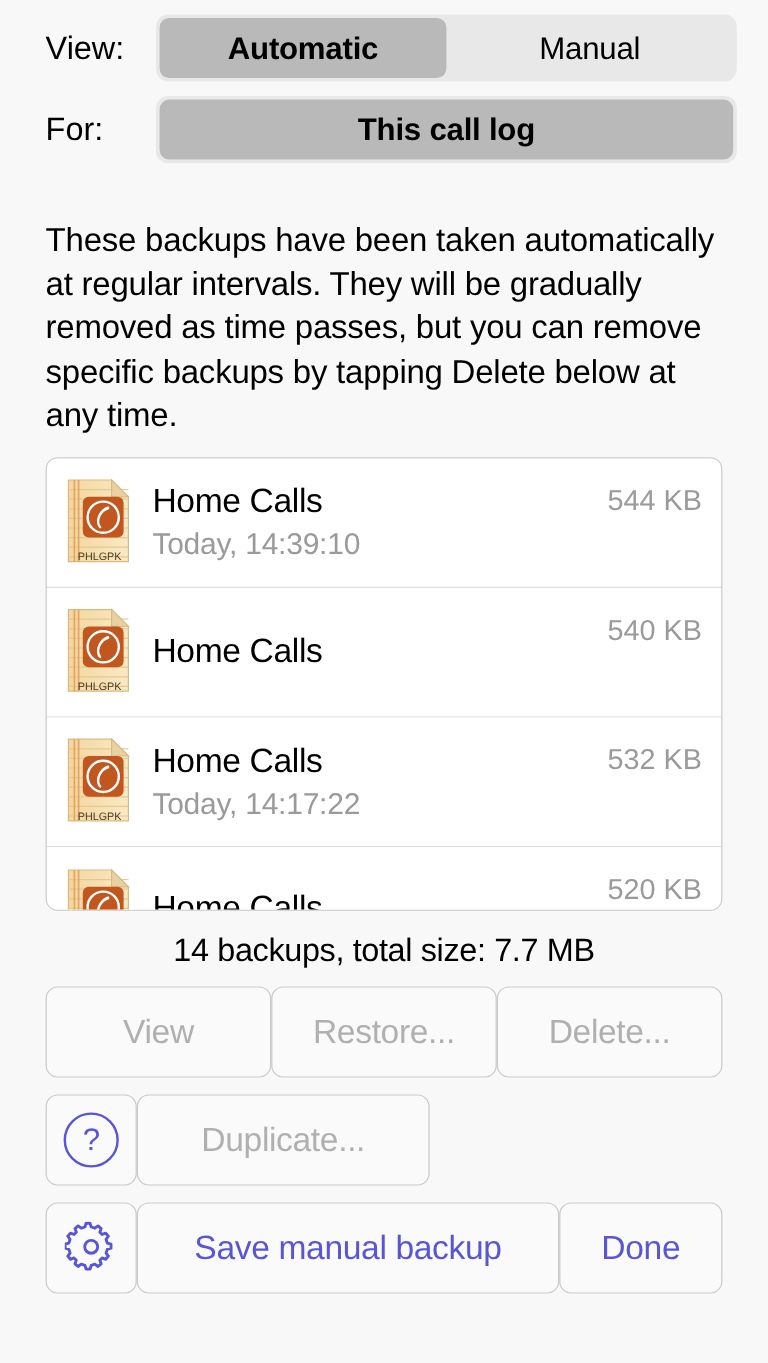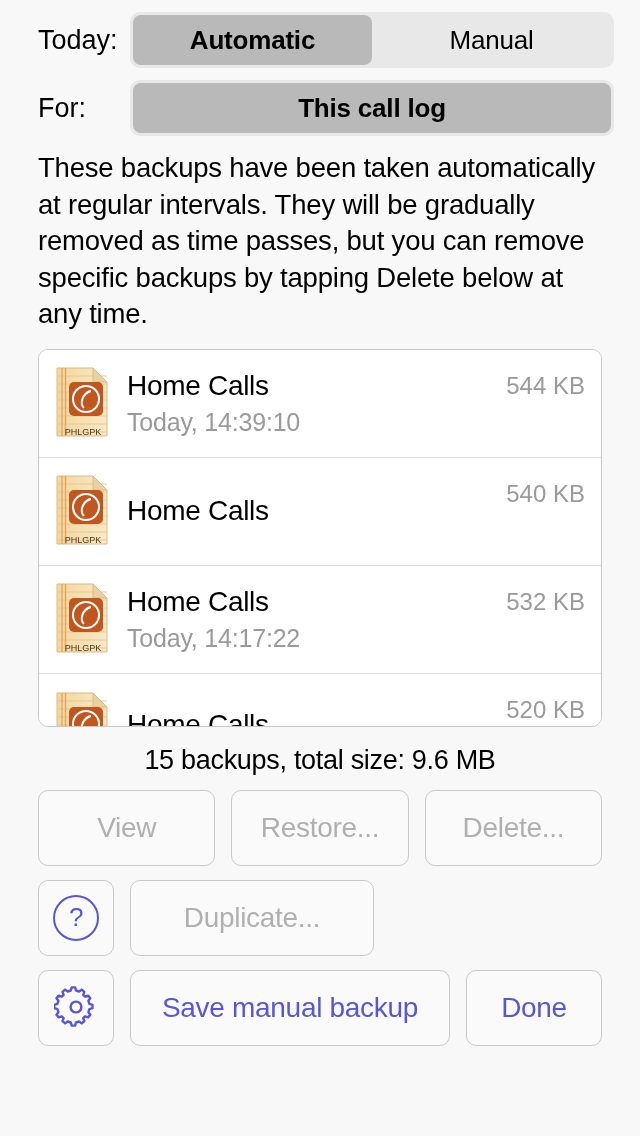--- a/index.html
+++ b/index.html
@@ -130,20 +130,21 @@
     font-weight: bold;
   }
 
   
   .description {
     padding: 14px 30px 0 38px;
     font-size: 27.5px;
     line-height: 1.33;
     color: #000;
     letter-spacing: -0.2px;
+    margin-top: 32px;
   }
 
   
   .list-wrap {
     margin: 16px 38px 0 38px;
     border: 1px solid #c9c9c9;
     border-radius: 10px;
     background: #fff;
     overflow: hidden;
     height: 378px;
@@ -210,21 +211,20 @@
     font-size: 27px;
     color: #000;
     padding: 18px 0 0 0;
     letter-spacing: -0.3px;
     flex: 0 0 auto;
   }
 
   
   .btn-row {
     display: flex;
-    gap: 16px;
     padding: 0 38px;
     margin-top: 14px;
     height: 76px;
     flex: 0 0 76px;
   }
   .btn {
     border: 1px solid #c9c9c9;
     border-radius: 10px;
     background: #fafafa;
     display: flex;
@@ -261,21 +261,21 @@
   .gear-icon svg { display: block; }
   .spacer { flex: 1 1 auto; }
 </style>
 </head>
 <body>
 
 <div id="screen">
 
 
   <div class="seg-row">
-    <span class="seg-label">Today:</span>
+    <span class="seg-label">View:</span>
     <div class="segmented">
       <div class="segment selected">Automatic</div>
       <div class="segment">Manual</div>
     </div>
   </div>
 
   <div class="seg-row">
     <span class="seg-label">For:</span>
     <div class="segmented">
       <div class="segment selected">This call log</div>
@@ -416,21 +416,21 @@
         <div class="row-text">
           <div class="row-title">Home Calls</div>
           <div class="row-sub"></div>
         </div>
         <div class="row-size">520 KB</div>
       </div>
 
     </div>
   </div>
 
-  <div class="summary">15 backups, total size: 9.6 MB</div>
+  <div class="summary">14 backups, total size: 7.7 MB</div>
 
   <div class="btn-row">
     <div class="btn eq disabled">View</div>
     <div class="btn eq disabled">Restore...</div>
     <div class="btn eq disabled">Delete...</div>
   </div>
 
   <div class="btn-row">
     <div class="btn square">
       <span class="help-circle">?</span>

